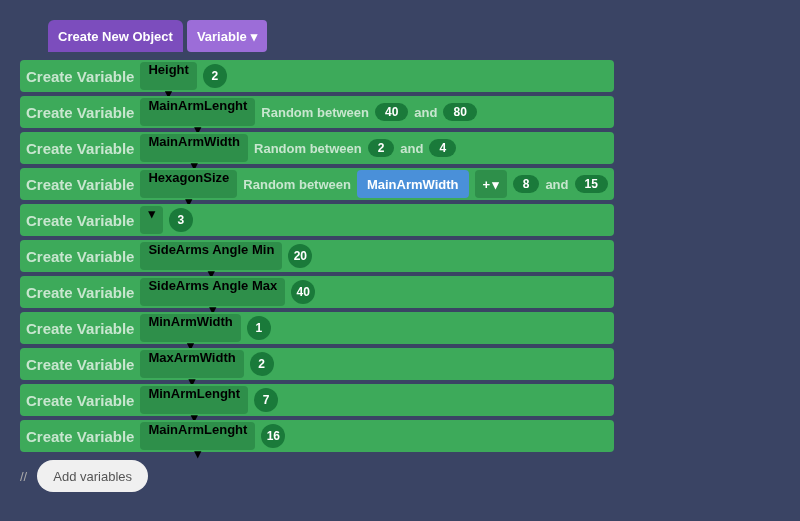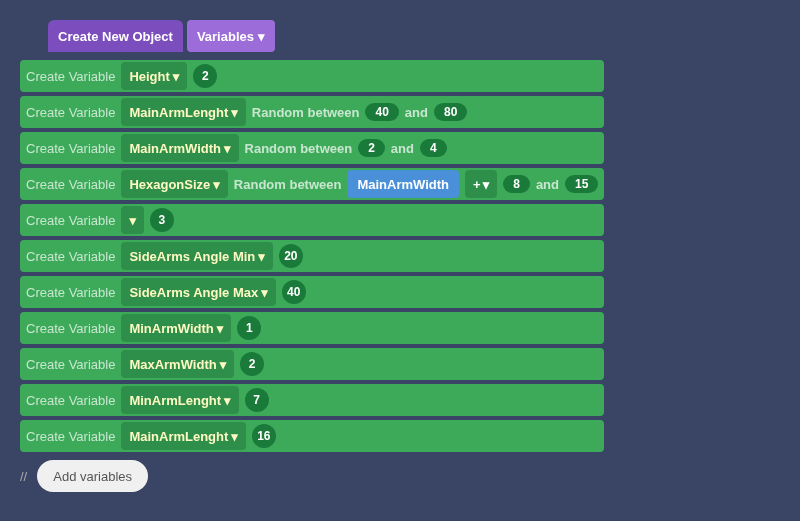--- a/index.html
+++ b/index.html
@@ -86,37 +86,38 @@
       align-items: center;
       gap: 4px;
       font-size: 13px;
       font-weight: 600;
       color: #fff;
       cursor: pointer;
       margin-left: 4px;
     }
 
     .create-var-label {
-      font-size: 13px;
-      font-weight: 400;
+      font-size: 15px;
+      font-weight: 700;
       color: #c8e6cf;
     }
 
     .var-name-btn {
       background-color: #2e8f4a;
       border-radius: 4px;
       padding: 0 8px;
       height: 28px;
       display: flex;
       align-items: center;
-      gap: 3px;
-      font-size: 13px;
-      font-weight: 600;
-      color: #fef9c3;
-      cursor: pointer;
+      gap: 9px;
+      font-size: 13px;
+      font-weight: 600;
+      color: #000000;
+      cursor: pointer;
+      flex-direction: column;
     }
 
     .random-text {
       font-size: 13px;
       font-weight: 600;
       color: #c8e6cf;
     }
 
     .and-text {
       font-size: 13px;
@@ -184,21 +185,21 @@
 </head>
 <body>
 
 <div class="block-container">
 
   <div class="header-row">
     <div class="block block-purple">
       <span>Create New Object</span>
     </div>
     <div class="variables-btn">
-      <span>Variables</span>
+      <span>Variable</span>
       <span>▾</span>
     </div>
   </div>
 
   <div class="section-block">
     <span class="create-var-label">Create Variable</span>
     <div class="var-name-btn">
       <span>Height</span>
       <span>▾</span>
     </div>

